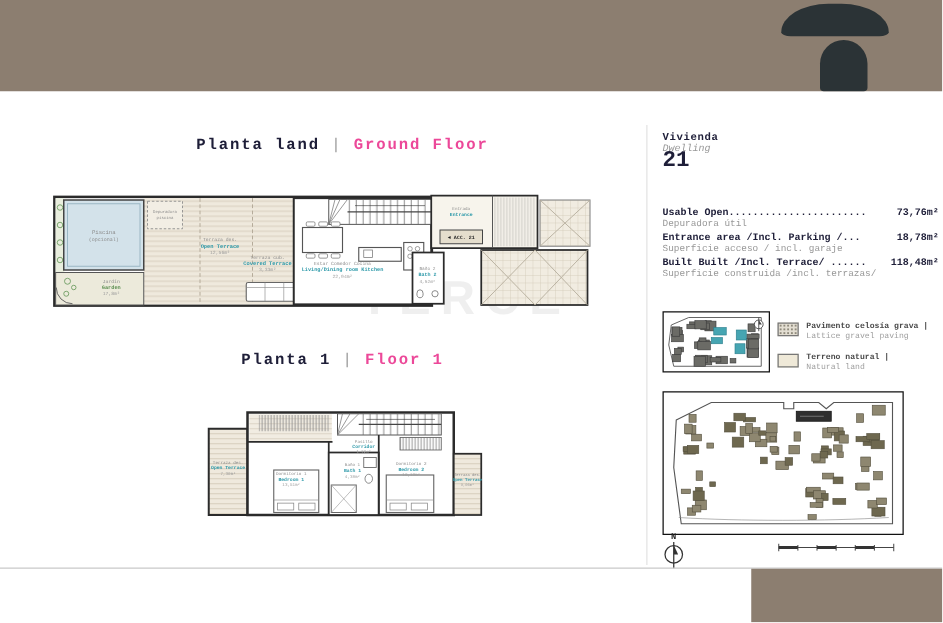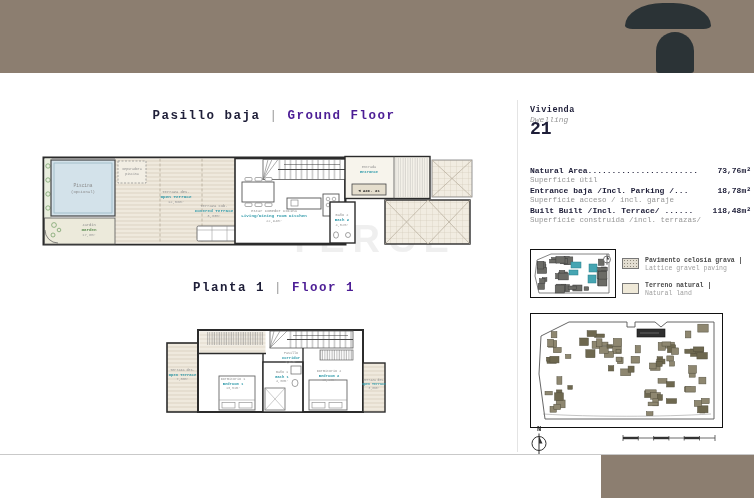--- a/index.html
+++ b/index.html
@@ -9,21 +9,21 @@
   
   .header{position:absolute;top:0;left:0;width:754px;height:73px;background:#8c7e70;}
   .logo-dome{position:absolute;left:625px;top:3px;width:86px;height:26px;background:#2b3336;
              border-radius:50% 50% 10% 10% / 100% 100% 14% 14%;}
   .logo-trunk{position:absolute;left:656px;top:32px;width:38px;height:41px;background:#2b3336;
               border-radius:19px 19px 3px 3px;}
   
   .floor-title{position:absolute;left:145px;width:258px;text-align:center;
                font-size:12.5px;font-weight:bold;letter-spacing:1.5px;white-space:nowrap;}
   .floor-title .sep{color:#9a9a9a;font-weight:normal;}
-  .floor-title .en{color:#4c1d95;}
+  .floor-title .en{color:#ec4899;}
   
   .divider-v{position:absolute;left:517px;top:100px;width:1px;height:352px;background:#e4e4e4;}
   .dwelling{position:absolute;left:530px;top:106px;line-height:9px;}
   .dw-es{font-size:8.5px;font-weight:bold;letter-spacing:0.5px;text-align:center;}
   .dw-en{font-size:8px;color:#979797;font-style:italic;}
   .dw-num{font-size:18px;font-weight:bold;margin-top:1px;}
   .areas{position:absolute;left:530px;top:166px;width:221px;}
   .area-pair{margin-bottom:1px;}
   .area-en{display:flex;justify-content:space-between;font-size:8px;font-weight:bold;line-height:9.5px;white-space:nowrap;}
   .area-es{font-size:7.5px;color:#979797;line-height:9.5px;white-space:nowrap;}
@@ -78,21 +78,21 @@
       <pattern id="louver" width="2.4" height="10" patternUnits="userSpaceOnUse">
         <line x1="1" y1="0" x2="1" y2="10" stroke="#8a8a8a" stroke-width="0.7"></line>
       </pattern>
       <pattern id="treads" width="5.5" height="30" patternUnits="userSpaceOnUse">
         <line x1="1" y1="0" x2="1" y2="30" stroke="#666" stroke-width="0.6"></line>
       </pattern>
     </defs>
   </svg>
 
   <div class="floor-title" style="top:109px;">
-    <span>Pasillo baja</span>
+    <span>Planta land</span>
     <span class="sep">|</span>
     <span class="en">Ground Floor</span>
   </div>
 
   <svg class="abs" style="left:42px;top:154px;" width="433" height="94" viewBox="0 0 433 94">
 
     <rect x="1.5" y="3.5" width="302" height="87" fill="#ffffff" stroke="#2b2b2b" stroke-width="2"></rect>
 
     <rect x="73" y="4.5" width="120" height="85" fill="url(#deckH)"></rect>
     <line x1="118" y1="4.5" x2="118" y2="89.5" stroke="#b5ab9a" stroke-width="0.8" stroke-dasharray="3,2"></line>
@@ -302,28 +302,28 @@
 
   <div class="dwelling">
     <div class="dw-es">Vivienda</div>
     <div class="dw-en">Dwelling</div>
     <div class="dw-num">21</div>
   </div>
 
   <div class="areas">
     <div class="area-pair">
       <div class="area-en">
-          <span>Natural Area.......................</span>
+          <span>Usable Open.......................</span>
           <span>73,76m²</span>
         </div>
-      <div class="area-es">Superficie útil</div>
+      <div class="area-es">Depuradora útil</div>
     </div>
     <div class="area-pair">
       <div class="area-en">
-          <span>Entrance baja /Incl. Parking /...</span>
+          <span>Entrance area /Incl. Parking /...</span>
           <span>18,78m²</span>
         </div>
       <div class="area-es">Superficie acceso / incl. garaje</div>
     </div>
     <div class="area-pair">
       <div class="area-en">
           <span>Built Built /Incl. Terrace/ ......</span>
           <span>118,48m²</span>
         </div>
       <div class="area-es">Superficie construida /incl. terrazas/</div>

